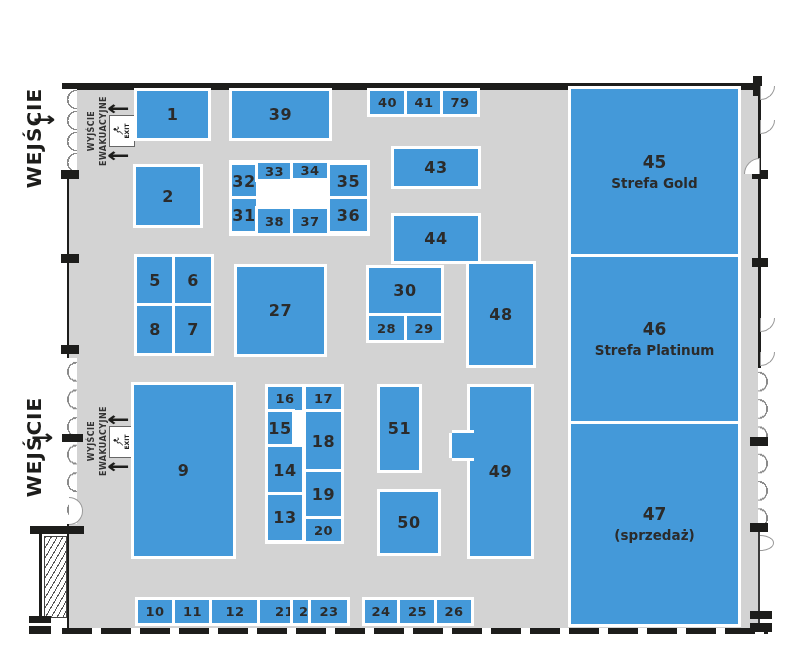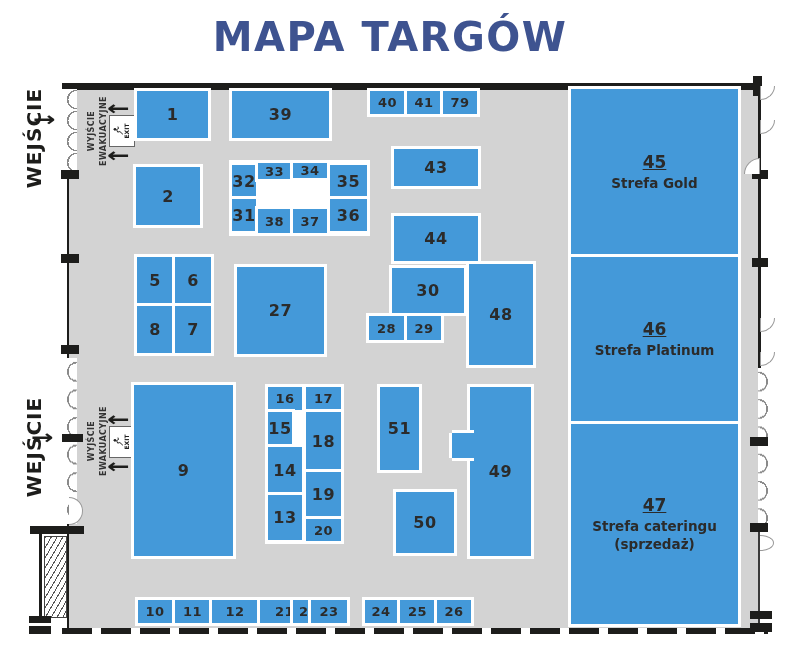--- a/index.html
+++ b/index.html
@@ -25,21 +25,21 @@
   .arc{position:absolute;background:#fff;border:1px solid #999;}
   
   .booth{position:absolute;background:#4499d9;outline:3px solid #fff;
          display:flex;align-items:center;justify-content:center;
          font-weight:800;color:#2b2b2b;letter-spacing:0.5px;}
   .plate{position:absolute;background:#fff;}
   .tab{outline:none;box-shadow:0 -3px 0 0 #fff, 0 3px 0 0 #fff, -3px 0 0 0 #fff;}
   .zone{position:absolute;background:#4499d9;outline:3px solid #fff;
         display:flex;flex-direction:column;align-items:center;justify-content:center;
         color:#2b2b2b;font-weight:800;text-align:center;line-height:1.35;}
-  .zone .z-num{font-size:17px;text-decoration:underline;}
+  .zone .z-num{font-size:17px;}
   .zone .z-name{font-size:13.5px;}
   
   .entr{position:absolute;width:120px;height:24px;text-align:center;
         transform:rotate(-90deg);font-size:20px;font-weight:800;color:#1d1d1b;letter-spacing:1px;}
   .arrow{position:absolute;font-size:20px;font-weight:bold;color:#1d1d1b;transform:scaleX(1.35);}
   
   .evac-text{position:absolute;width:92px;height:24px;transform:rotate(-90deg);
              font-size:8px;font-weight:bold;color:#333;text-align:center;line-height:1.5;letter-spacing:0.4px;}
   .exit-box{position:absolute;width:24px;height:30px;border:1px solid #666;background:#fff;}
   .exit-inner{position:absolute;left:-4px;top:3px;width:30px;height:24px;transform:rotate(-90deg);
@@ -47,21 +47,20 @@
   .exit-inner .exit-label{font-size:6px;font-weight:bold;color:#222;line-height:1;}
   
   .hatch{position:absolute;background:#fff;border:1px solid #444;
          background-image:repeating-linear-gradient(120deg,#555 0 1px,rgba(0,0,0,0) 1px 5px);}
 </style>
 </head>
 <body>
 
 <div id="canvas">
 
-  <div id="title">MAPA TARGÓW</div>
 
   <div id="hall"></div>
 
   <div class="plate" style="left:229px;top:160px;width:141px;height:76px"></div>
   <div class="plate" style="left:265px;top:384px;width:79px;height:160px"></div>
 
   <div class="wall" style="left:62px;top:83px;width:700px;height:7px"></div>
   <div class="dashed-wall" style="left:62px;top:628px;width:706px;height:6px"></div>
   <div class="wall" style="left:66.5px;top:84px;width:2.5px;height:544px"></div>
   <div class="wall" style="left:758px;top:84px;width:2.5px;height:288px"></div>
@@ -149,35 +148,35 @@
       <div class="booth" style="left: 330px; top: 165px; width: 37px; height: 33px; font-size: 16px;">35</div>
       <div class="booth" style="left: 232px; top: 199px; width: 24px; height: 32px; font-size: 16px;">31</div>
       <div class="booth" style="left: 258px; top: 209px; width: 33px; height: 24px; font-size: 13px;">38</div>
       <div class="booth" style="left: 293px; top: 209px; width: 34px; height: 24px; font-size: 13px;">37</div>
       <div class="booth" style="left: 330px; top: 199px; width: 37px; height: 32px; font-size: 16px;">36</div>
       <div class="booth" style="left: 137px; top: 257px; width: 36px; height: 47px; font-size: 16px;">5</div>
       <div class="booth" style="left: 175px; top: 257px; width: 36px; height: 47px; font-size: 16px;">6</div>
       <div class="booth" style="left: 137px; top: 306px; width: 36px; height: 47px; font-size: 16px;">8</div>
       <div class="booth" style="left: 175px; top: 306px; width: 36px; height: 47px; font-size: 16px;">7</div>
       <div class="booth" style="left: 237px; top: 267px; width: 87px; height: 87px; font-size: 16px; text-align: right;">27</div>
-      <div class="booth" style="left: 369px; top: 268px; width: 72px; height: 45px; font-size: 16px; margin-left: 23px;">30</div>
+      <div class="booth" style="left: 369px; top: 268px; width: 72px; height: 45px; font-size: 16px;">30</div>
       <div class="booth" style="left: 369px; top: 316px; width: 35px; height: 24px; font-size: 13px;">28</div>
       <div class="booth" style="left: 407px; top: 316px; width: 34px; height: 24px; font-size: 13px;">29</div>
       <div class="booth" style="left: 469px; top: 264px; width: 64px; height: 101px; font-size: 16px;">48</div>
       <div class="booth" style="left: 134px; top: 385px; width: 99px; height: 171px; font-size: 16px;">9</div>
       <div class="booth" style="left: 268px; top: 387px; width: 34px; height: 23px; font-size: 13px;">16</div>
       <div class="booth" style="left: 306px; top: 387px; width: 35px; height: 23px; font-size: 13px;">17</div>
       <div class="booth" style="left: 268px; top: 412px; width: 24px; height: 33px; font-size: 16px;">15</div>
       <div class="booth" style="left: 306px; top: 412px; width: 35px; height: 58px; font-size: 16px;">18</div>
       <div class="booth" style="left: 268px; top: 447px; width: 34px; height: 46px; font-size: 16px;">14</div>
       <div class="booth" style="left: 306px; top: 472px; width: 35px; height: 45px; font-size: 16px;">19</div>
       <div class="booth" style="left: 268px; top: 495px; width: 34px; height: 45px; font-size: 16px;">13</div>
       <div class="booth" style="left: 306px; top: 519px; width: 35px; height: 22px; font-size: 13px;">20</div>
       <div class="booth" style="left: 380px; top: 387px; width: 39px; height: 83px; font-size: 16px;">51</div>
-      <div class="booth" style="left: 396px; top: 492px; width: 58px; height: 61px; font-size: 16px;">50</div>
+      <div class="booth" style="left: 380px; top: 492px; width: 58px; height: 61px; font-size: 16px;">50</div>
       <div class="booth" style="left: 470px; top: 387px; width: 61px; height: 169px; font-size: 16px;">49</div>
       <div class="booth tab" style="left: 452px; top: 433px; width: 22px; height: 25px; font-size: 13px;"></div>
       <div class="booth" style="left: 138px; top: 600px; width: 34px; height: 23px; font-size: 13px;">10</div>
       <div class="booth" style="left: 175px; top: 600px; width: 35px; height: 23px; font-size: 13px;">11</div>
       <div class="booth" style="left: 212px; top: 600px; width: 46px; height: 23px; font-size: 13px;">12</div>
       <div class="booth" style="left: 260px; top: 600px; width: 31px; height: 23px; font-size: 13px; padding-left: 9px;">21</div>
       <div class="booth" style="left: 293px; top: 600px; width: 31px; height: 23px; font-size: 13px;">22</div>
       <div class="booth" style="left: 311px; top: 600px; width: 36px; height: 23px; font-size: 13px;">23</div>
       <div class="booth" style="left: 365px; top: 600px; width: 32px; height: 23px; font-size: 13px;">24</div>
       <div class="booth" style="left: 400px; top: 600px; width: 35px; height: 23px; font-size: 13px;">25</div>
@@ -185,18 +184,17 @@
       <div class="zone" style="left: 571px; top: 89px; width: 167px; height: 165px;">
         <span class="z-num">45</span>
         <span class="z-name">Strefa Gold</span>
       </div>
       <div class="zone" style="left: 571px; top: 257px; width: 167px; height: 164px; align-items: center;">
         <span class="z-num">46</span>
         <span class="z-name">Strefa Platinum</span>
       </div>
       <div class="zone" style="left: 571px; top: 424px; width: 167px; height: 200px;">
         <span class="z-num">47</span>
-        <span class="z-name">Strefa cateringu</span>
         <span class="z-name">(sprzedaż)</span>
       </div>
     </div>
 
 </div>
 
 </body></html>

